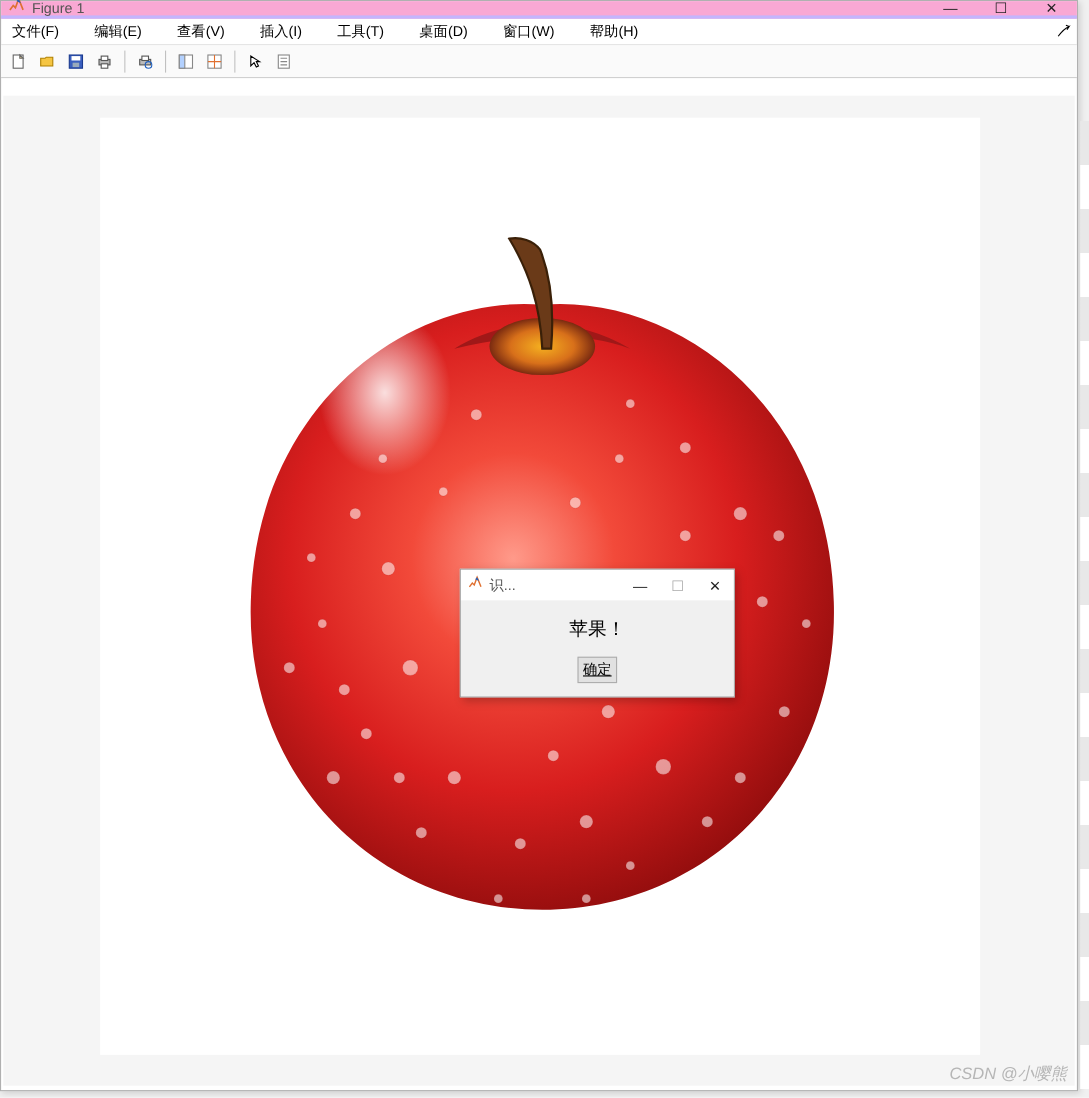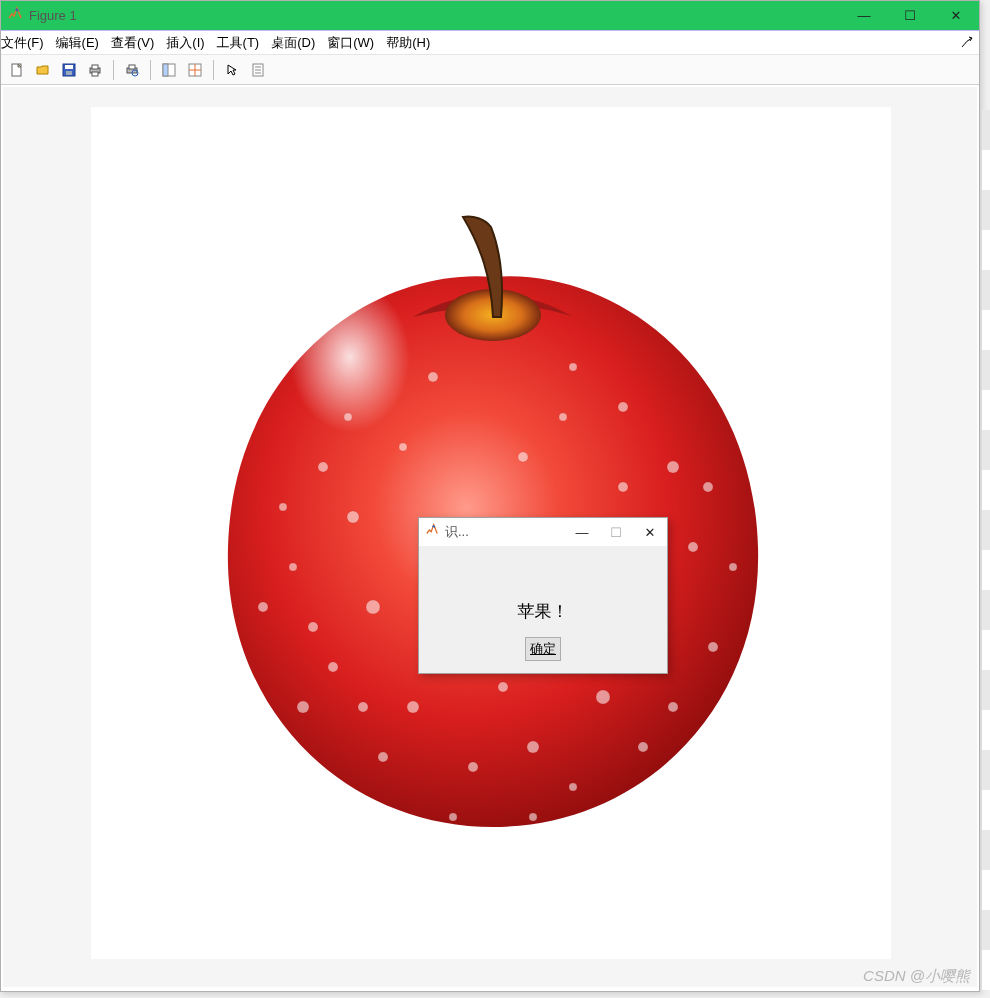--- a/index.html
+++ b/index.html
@@ -14,40 +14,40 @@
   .window {
     position: absolute;
     left: 0; top: 0;
     width: 980px;
     height: 992px;
     background: #ffffff;
     border: 1px solid #b0b0b0;
     box-shadow: 2px 2px 6px rgba(0,0,0,0.15);
   }
   .titlebar {
-    height: 30px;
-    background: #22c55e;
+    height: 16px;
+    background: #f9a8d4;
     display: flex;
     align-items: center;
-    border-bottom: 1px solid #c4b5fd;
+    border-bottom: 3px solid #c4b5fd;
   }
   .titlebar .app-icon { margin: 0 6px; }
   .titlebar .title { font-size: 13px; color: #555; flex: 0 0 auto; }
   .titlebar .spacer { flex: 1; }
   .win-btn {
     width: 46px; height: 30px;
     display: flex; align-items: center; justify-content: center;
     font-size: 13px; color: #222;
   }
   .menubar {
     height: 24px;
     display: flex;
     align-items: center;
-    padding: 0 0;
-    gap: 12px;
+    padding: 0 10px;
+    gap: 32px;
     font-size: 13px;
     color: #000;
     border-bottom: 1px solid #e5e5e5;
     position: relative;
   }
   .menu-item { cursor: default; }
   .menu-corner {
     position: absolute;
     right: 4px; top: 4px;
     width: 16px; height: 16px;
@@ -94,21 +94,20 @@
     background: #f0f0f0;
     border: 1px solid #a0a0a0;
     box-shadow: 3px 3px 8px rgba(0,0,0,0.25);
   }
   .dialog .titlebar { height: 28px; border-bottom: none; background: #ffffff; }
   .dialog .titlebar .title { font-size: 13px; }
   .dialog-body {
     text-align: center;
     padding: 14px 10px 12px 10px;
     background: #f0f0f0;
-    margin-top: 40px;
   }
   .dialog-msg {
     font-family: "SimSun", serif;
     font-size: 17px;
     margin-bottom: 14px;
   }
   .dialog-btn {
     display: inline-block;
     padding: 2px 4px;
     font-size: 13px;

